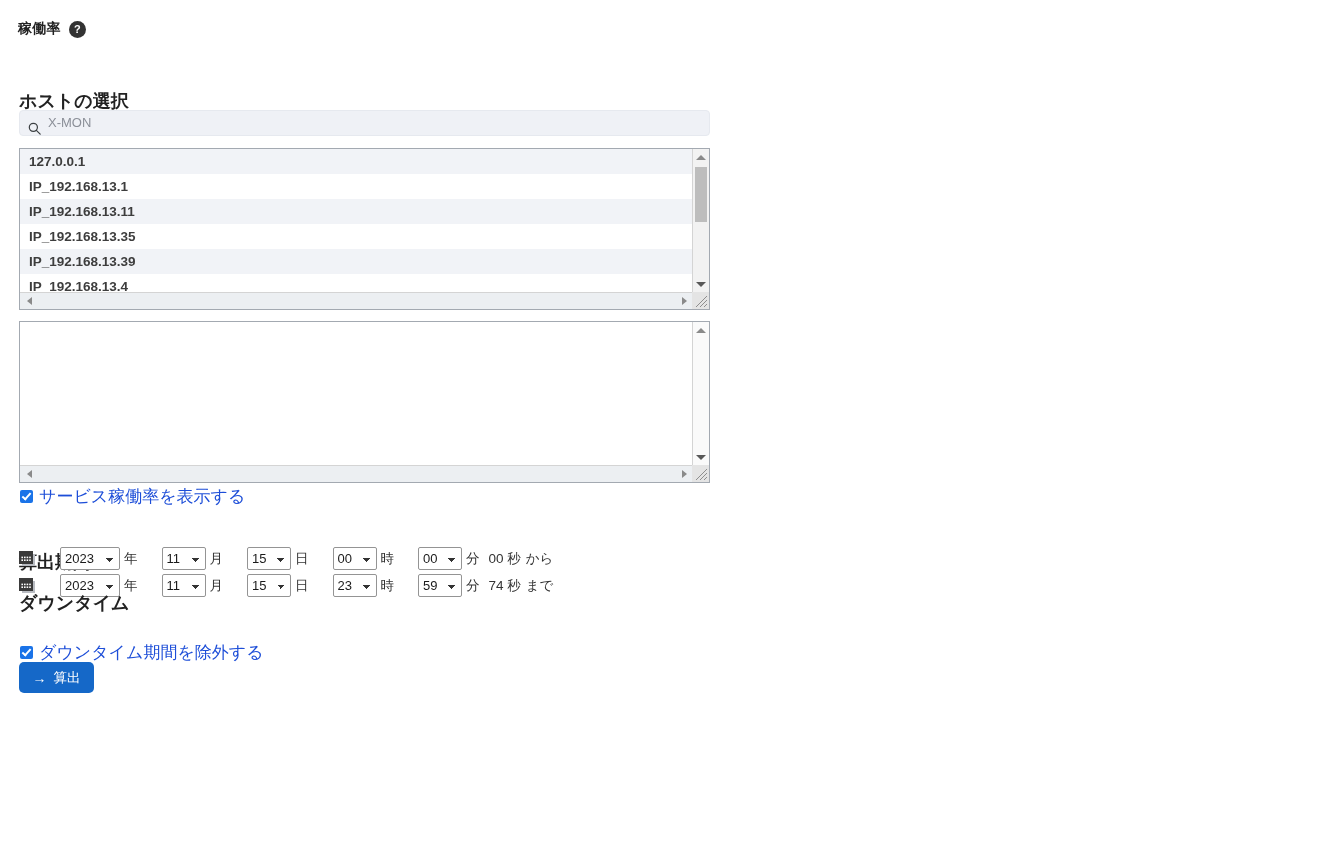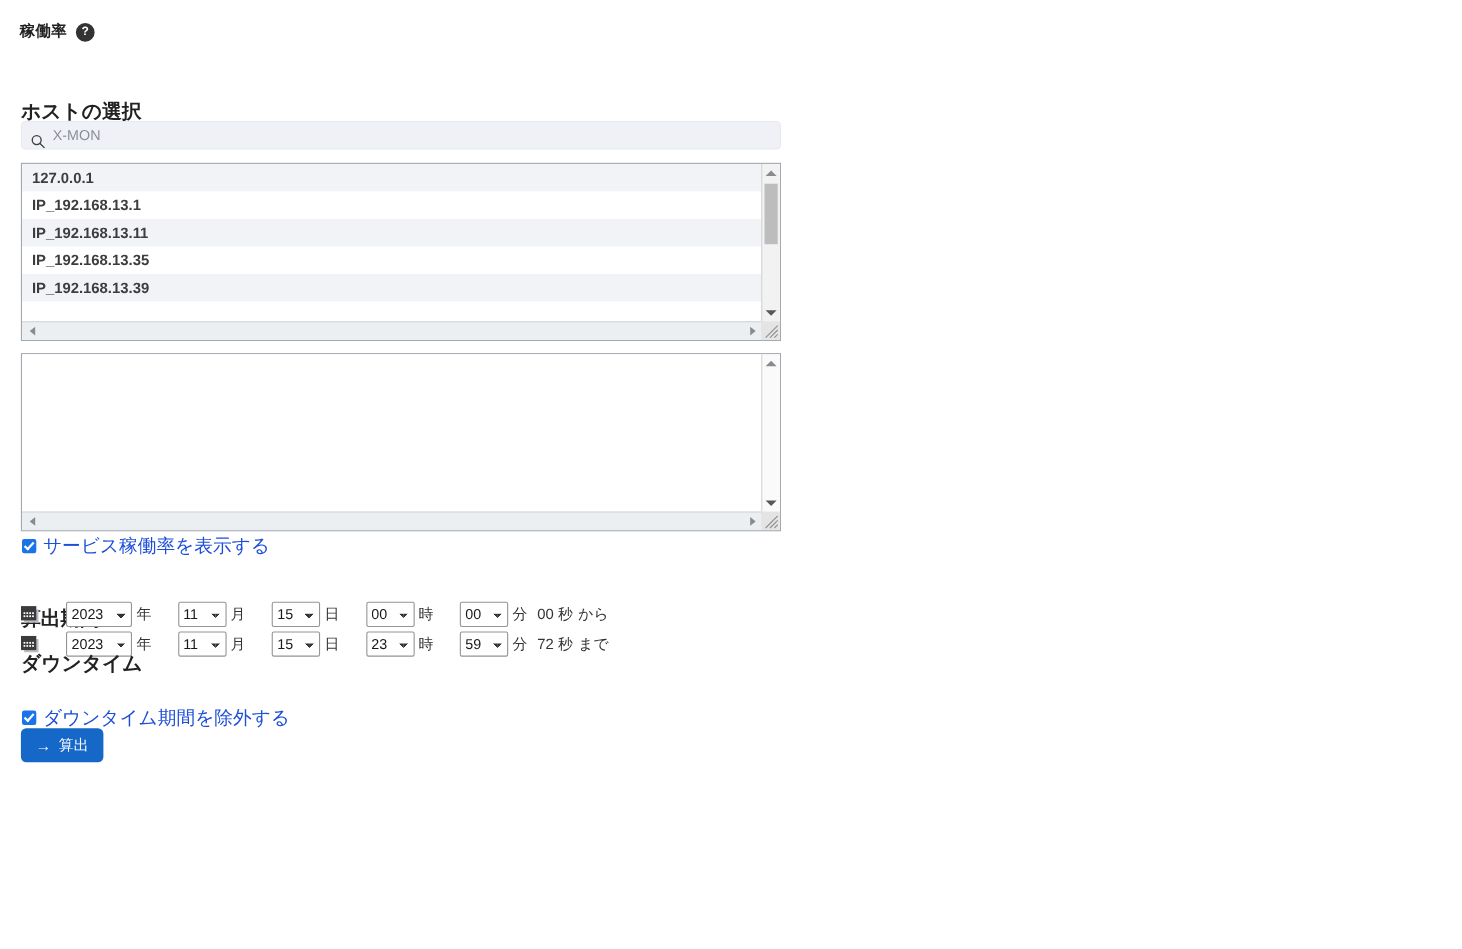--- a/index.html
+++ b/index.html
@@ -227,20 +227,21 @@
     <span class="search-placeholder">X-MON</span>
   </div>
 
   <div class="listbox">
     <div class="list-inner">
       <div class="list-item alt">127.0.0.1</div>
       <div class="list-item">IP_192.168.13.1</div>
       <div class="list-item alt">IP_192.168.13.11</div>
       <div class="list-item">IP_192.168.13.35</div>
       <div class="list-item alt">IP_192.168.13.39</div>
+      <div class="list-item">IP_192.168.13.4</div>
     </div>
     <div class="vscroll">
       <div class="arrow-up">
           <span class="tri tri-up"></span>
         </div>
       <div class="vthumb"></div>
       <div class="arrow-dn">
           <span class="tri tri-dn"></span>
         </div>
     </div>
@@ -344,21 +345,21 @@
     <select class="sel w-year"><option value="2021">2021</option><option value="2022">2022</option><option value="2023" selected="">2023</option><option value="2024">2024</option></select>
     <span class="unit">年</span>
     <select class="sel w-2"><option value="01">01</option><option value="02">02</option><option value="03">03</option><option value="04">04</option><option value="05">05</option><option value="06">06</option><option value="07">07</option><option value="08">08</option><option value="09">09</option><option value="10">10</option><option value="11" selected="">11</option><option value="12">12</option></select>
     <span class="unit">月</span>
     <select class="sel w-2"><option value="01">01</option><option value="05">05</option><option value="10">10</option><option value="15" selected="">15</option><option value="20">20</option><option value="25">25</option><option value="30">30</option></select>
     <span class="unit">日</span>
     <select class="sel w-2"><option value="00">00</option><option value="06">06</option><option value="12">12</option><option value="18">18</option><option value="23" selected="">23</option></select>
     <span class="unit">時</span>
     <select class="sel w-2"><option value="00">00</option><option value="15">15</option><option value="30">30</option><option value="45">45</option><option value="59" selected="">59</option></select>
     <span class="unit">分</span>
-    <span class="tail">72 秒</span>
+    <span class="tail">74 秒</span>
     <span class="tail">まで</span>
   </div>
 
   <div class="field-label" id="downtime-label">ダウンタイム</div>
 
   <div class="check-row" id="downtime-check-row">
     <span class="cbx"></span>
     <span class="check-label">ダウンタイム期間を除外する</span>
   </div>
 

